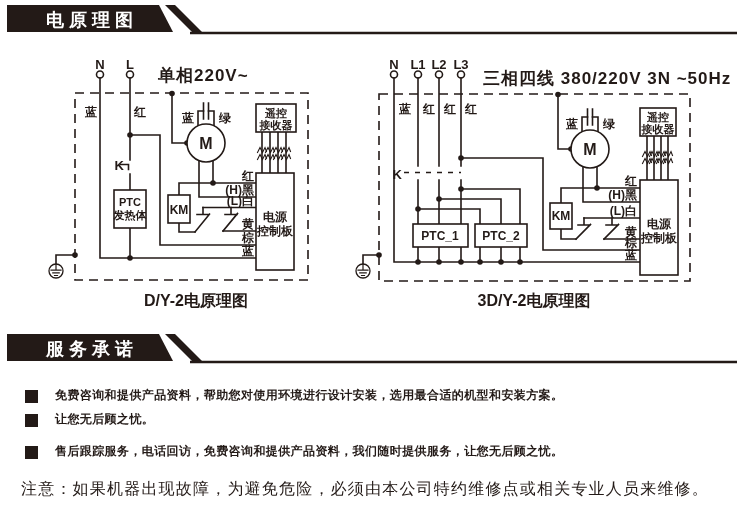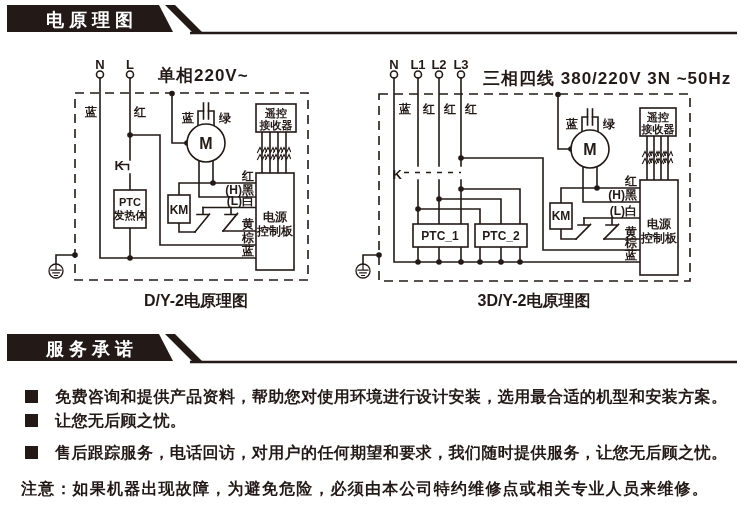--- a/index.html
+++ b/index.html
@@ -15,24 +15,24 @@
   .kdsh{stroke:var(--ink,#231a17);stroke-width:1.5;fill:none;stroke-dasharray:5 6;}
   .dot{fill:var(--ink,#231a17);stroke:none;}
   .ban{fill:var(--ink,#231a17);stroke:none;}
   .bline{stroke:var(--ink,#231a17);stroke-width:2.6;fill:none;}
   text{fill:var(--ink,#231a17);font-weight:bold;font-family:"Liberation Sans",sans-serif;}
   .t11{font-size:11px;}.t12{font-size:12px;}.t13{font-size:13px;}
   .t16{font-size:16px;}.t17{font-size:17px;letter-spacing:1px;}
   .mid{text-anchor:middle;}.end{text-anchor:end;}
   .bantxt{font-size:18px;fill:#ffffff;letter-spacing:5px;}
   
-  .srv-line{position:absolute;left:55px;white-space:nowrap;font-size:16px;
+  .srv-line{position:absolute;left:55px;white-space:nowrap;font-size:12px;
             font-weight:bold;letter-spacing:0.4px;}
   .srv-note{position:absolute;left:21px;white-space:nowrap;font-size:16px;
-            font-weight:bold;letter-spacing:1.2px;}
+            font-weight:normal;letter-spacing:1.2px;}
   .bullet{position:absolute;left:25px;width:13px;height:13px;
           background:var(--ink,#231a17);}
 </style>
 </head>
 <body>
 
 <div class="stage">
 
 <svg width="745" height="512" viewBox="0 0 745 512">
   <defs>
@@ -248,18 +248,18 @@
 </svg>
 
 <div>
   <span class="bullet" style="top:390px"></span>
   <div class="srv-line" style="top:387px">免费咨询和提供产品资料，帮助您对使用环境进行设计安装，选用最合适的机型和安装方案。</div>
 
   <span class="bullet" style="top:414px"></span>
   <div class="srv-line" style="top:411px">让您无后顾之忧。</div>
 
   <span class="bullet" style="top:446px"></span>
-  <div class="srv-line" style="top:443px">售后跟踪服务，电话回访，对用户的任何期望和要求，我们随时提供服务，让您无后顾之忧。</div>
+  <div class="srv-line" style="top:443px">售后跟踪服务，电话回访，免费咨询和提供产品资料，我们随时提供服务，让您无后顾之忧。</div>
 
   <div class="srv-note" style="top:479px">注意：如果机器出现故障，为避免危险，必须由本公司特约维修点或相关专业人员来维修。</div>
 </div>
 
 </div>
 
 </body></html>

